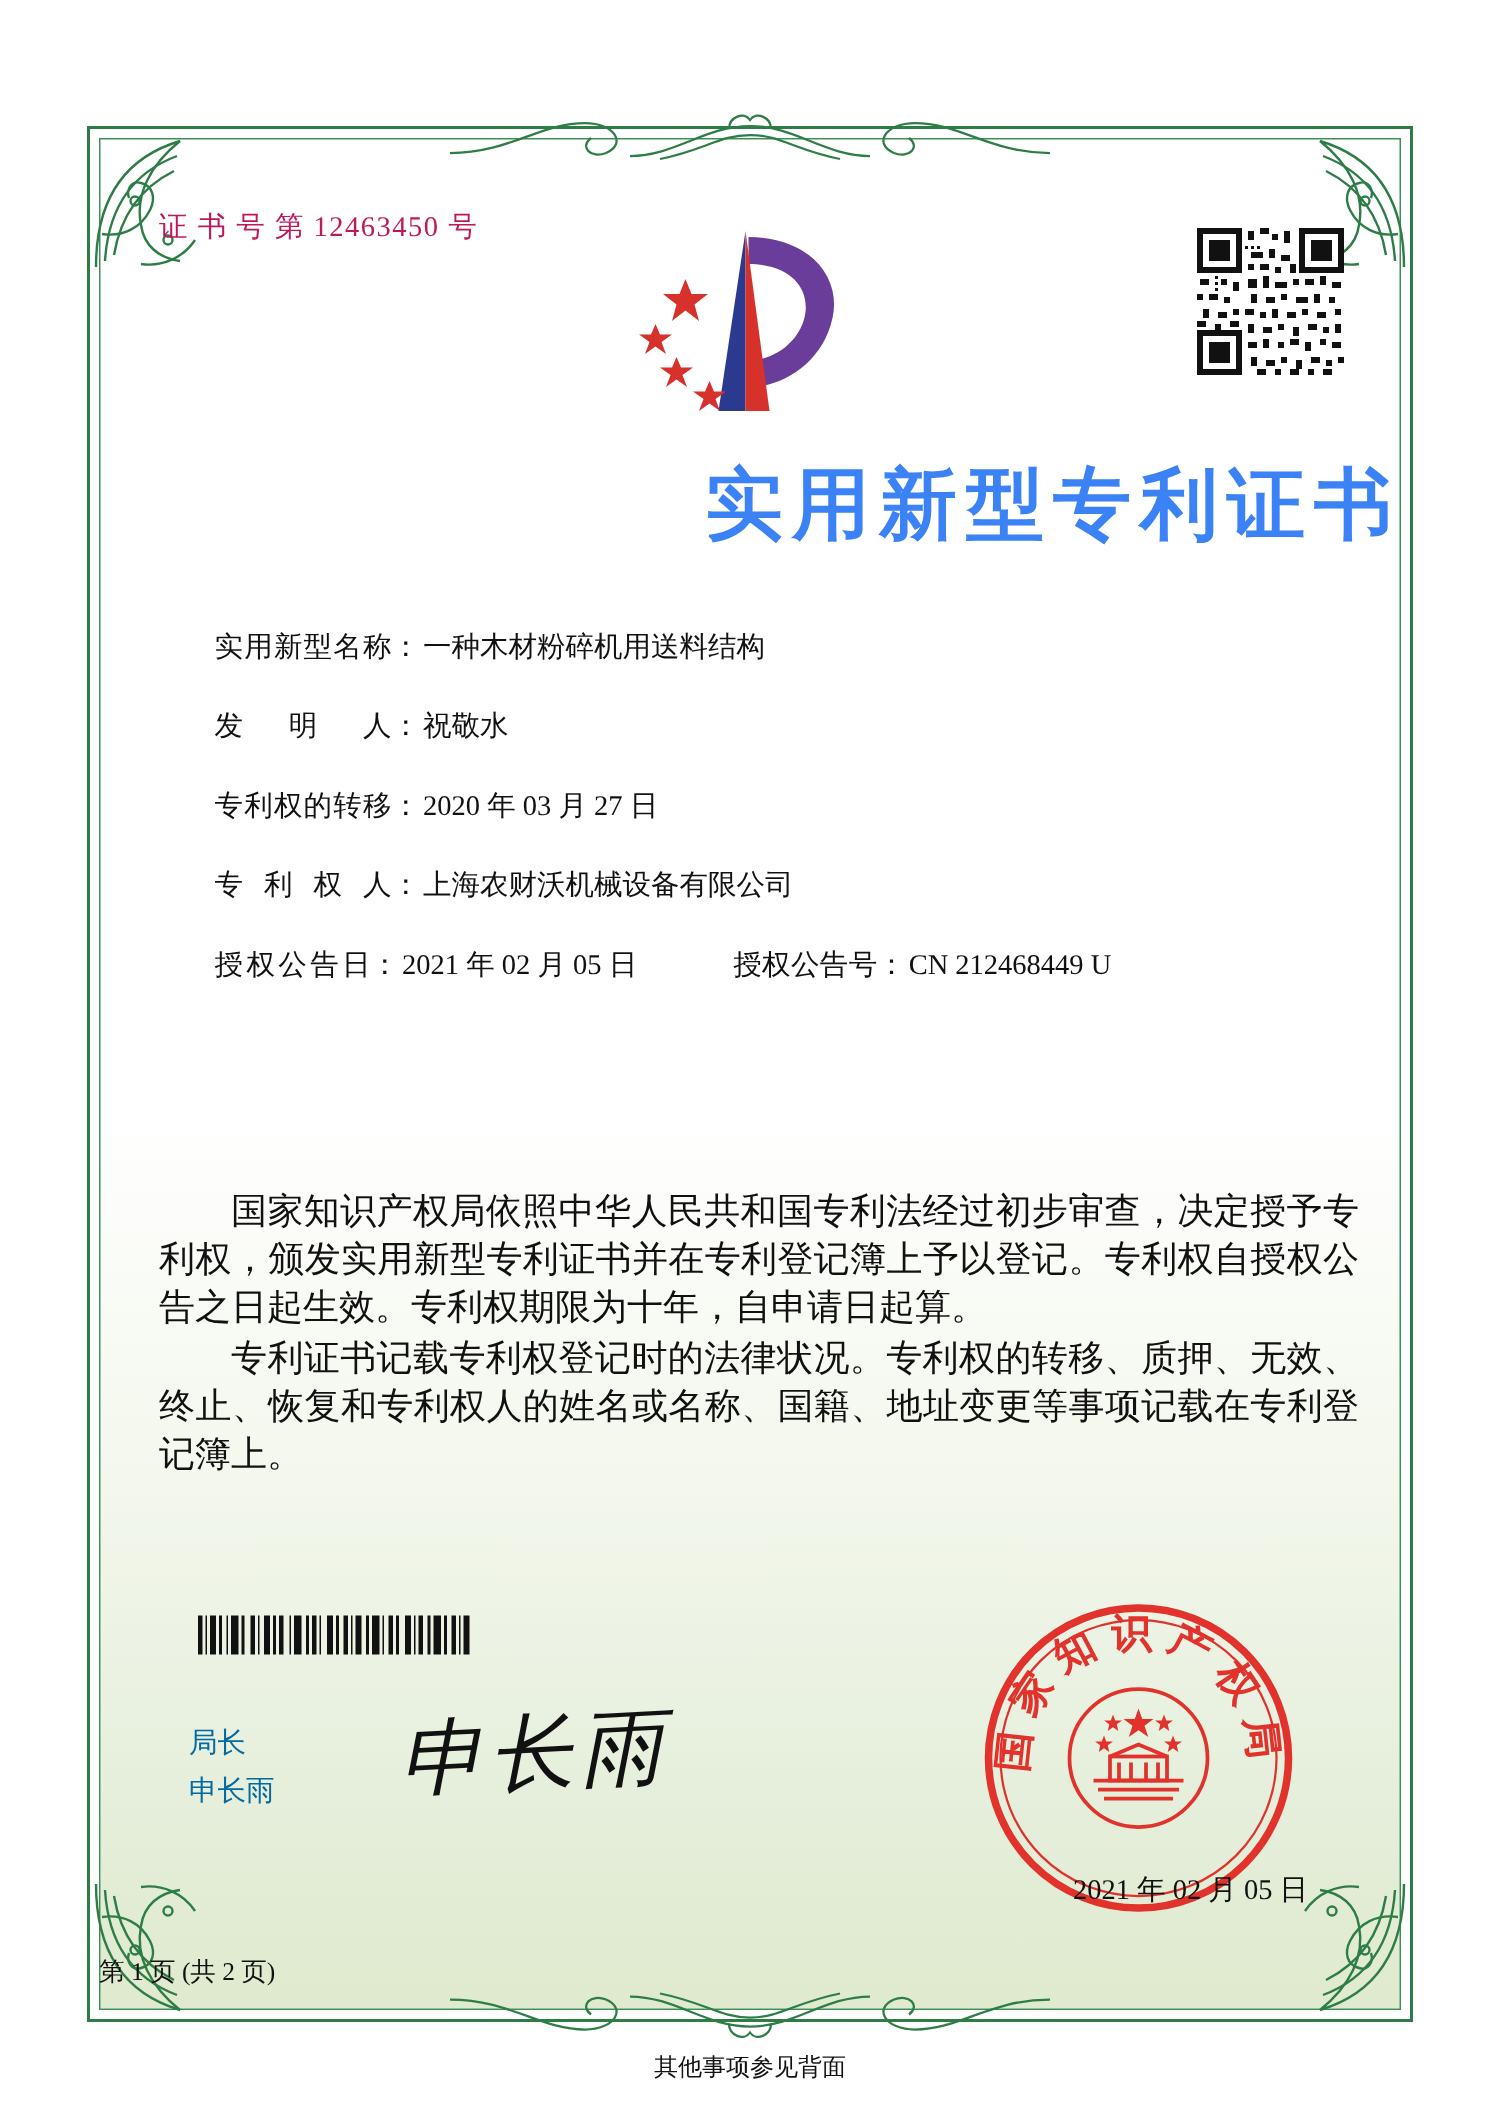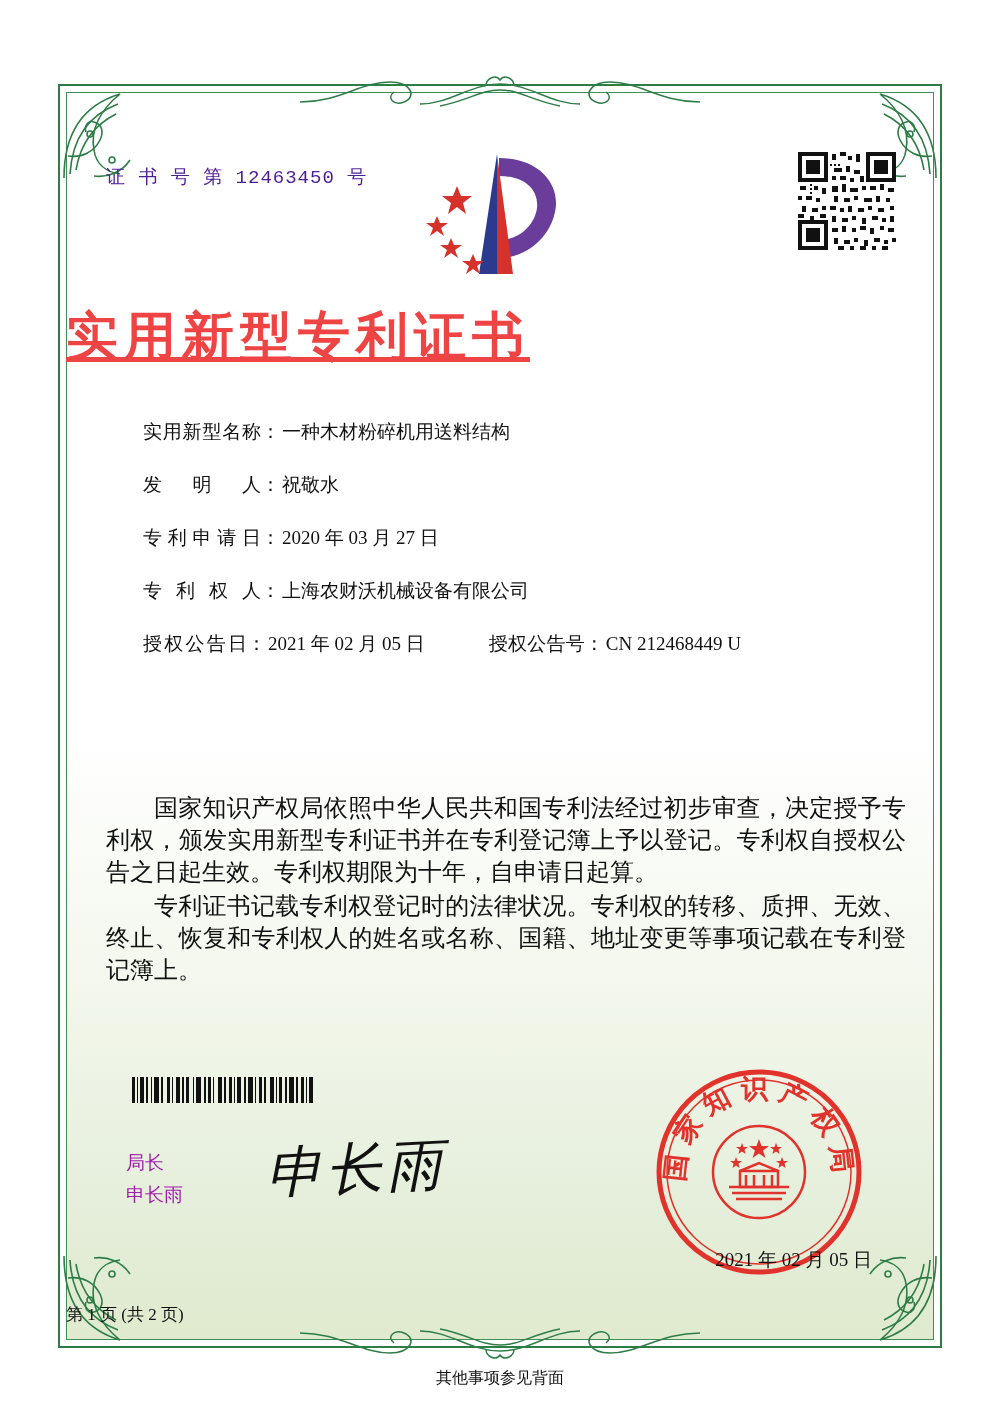--- a/index.html
+++ b/index.html
@@ -70,25 +70,25 @@
     position: absolute;
     left: 66px;
     top: 92px;
     width: 868px;
     height: 1248px;
   }
 
   .cert-no {
     position: absolute;
     left: 40px;
-    top: 72px;
+    top: 46px;
     font-size: 19px;
     letter-spacing: 1px;
-    color: #4c1d95;
-    font-family: Liberation Mono, monospace;
+    color: #be185d;
+    font-family: Liberation Serif, serif;
   }
 
   .logo {
     position: absolute;
     left: 355px;
     top: 60px;
     width: 150px;
     height: 130px;
   }
 
@@ -99,27 +99,26 @@
     width: 98px;
     height: 98px;
   }
   .qr canvas, .qr svg { display:block; }
 
   .title {
     position: absolute;
     left: 0;
     right: 0;
     top: 210px;
-    text-align: left;
+    text-align: right;
     font-size: 52px;
     font-weight: bold;
     letter-spacing: 6px;
-    color: #ef4444;
+    color: #3b82f6;
     font-family: "DejaVu Serif", "Liberation Serif", serif;
-    text-decoration: underline;
   }
 
   .fields {
     position: absolute;
     left: 52px;
     top: 328px;
     width: 790px;
     margin-left: 25px;
   }
   .field-row {
@@ -178,21 +177,21 @@
     background: #111;
     height: 100%;
   }
 
   .sign-block {
     position: absolute;
     left: 60px;
     top: 1055px;
     font-size: 19px;
     line-height: 32px;
-    color: #a21caf;
+    color: #0369a1;
   }
   .signature {
     position: absolute;
     left: 200px;
     top: 1040px;
     font-size: 56px;
     color: #111;
     font-family: "DejaVu Serif", serif;
     font-style: italic;
     letter-spacing: 4px;
@@ -439,21 +438,21 @@
       <div class="field-row">
         <span class="lbl">实用新型名称</span><span class="lbl-colon">：</span><span class="val">一种木材粉碎机用送料结构</span>
       </div>
 
       <div class="field-row">
         <span class="lbl">发明人</span><span class="lbl-colon">：</span><span class="val">祝敬水</span>
       </div>
 
 
       <div class="field-row">
-        <span class="lbl">专利申请日</span><span class="lbl-colon">：</span><span class="val">2020 年 03 月 27 日</span>
+        <span class="lbl">专利权的转移</span><span class="lbl-colon">：</span><span class="val">2020 年 03 月 27 日</span>
       </div>
 
       <div class="field-row">
         <span class="lbl">专利权人</span><span class="lbl-colon">：</span><span class="val">上海农财沃机械设备有限公司</span>
       </div>
 
 
       <div class="field-row row-two">
         <span class="lbl">授权公告日</span><span class="lbl-colon">：</span><span class="val">2021 年 02 月 05 日</span><span class="second-lbl">授权公告号</span><span class="lbl-colon">：</span><span class="val">CN 212468449 U</span>
       </div>

